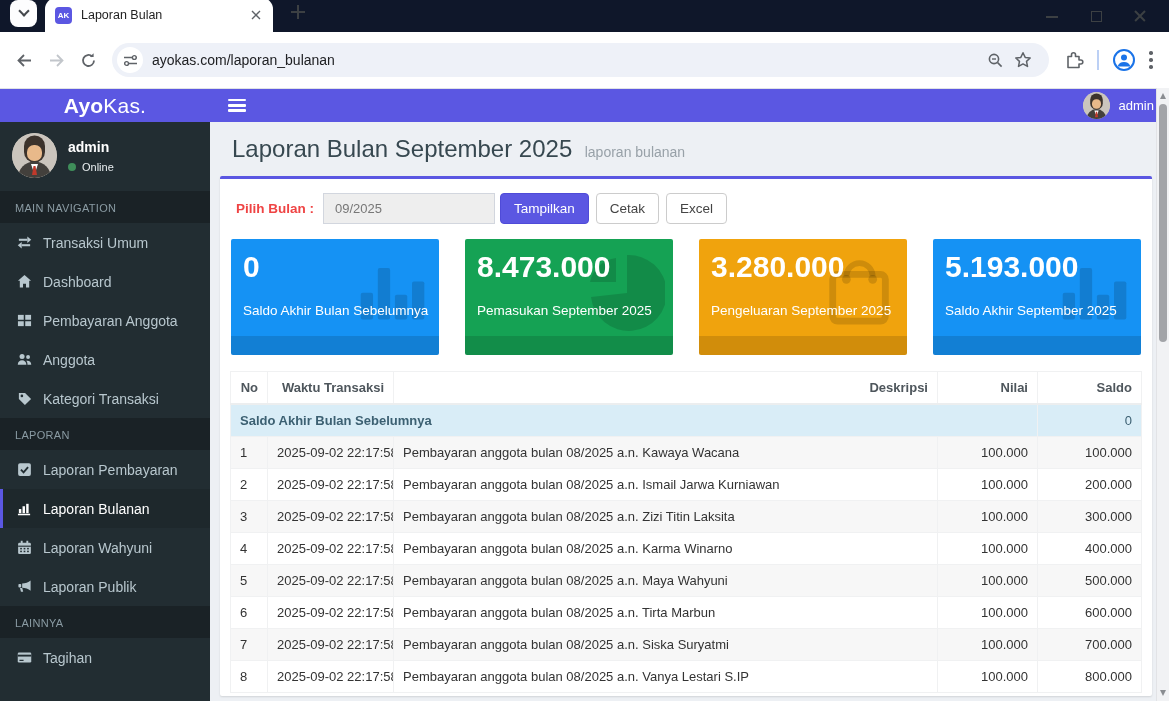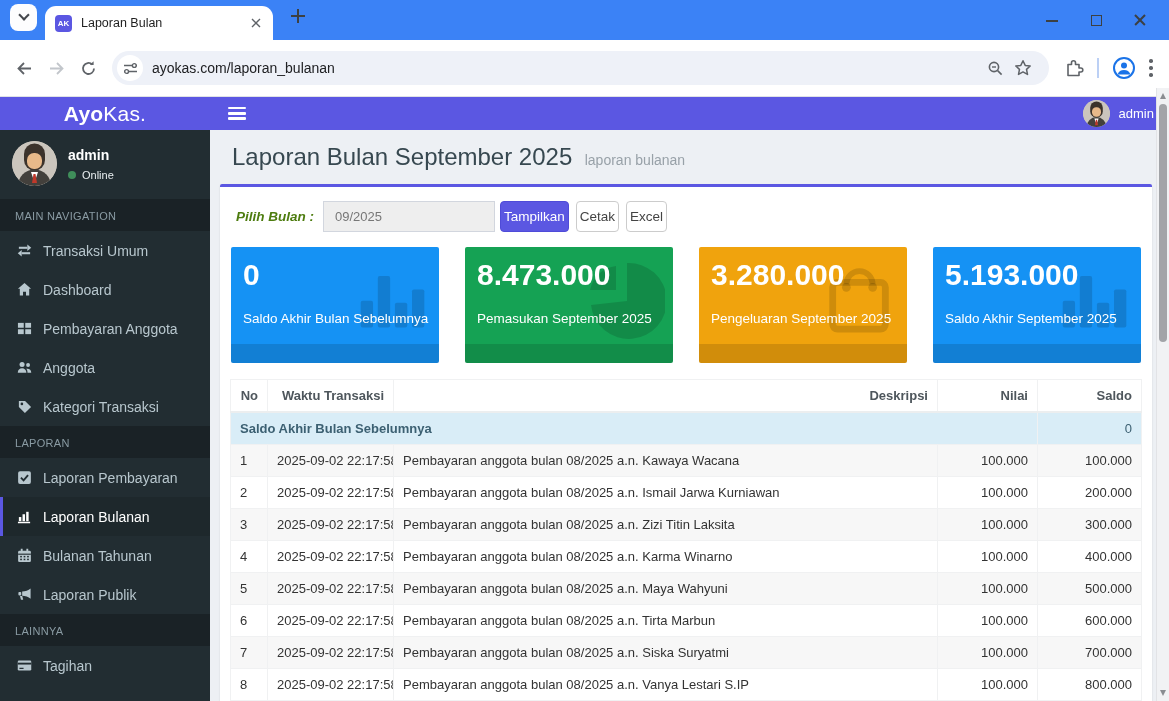--- a/index.html
+++ b/index.html
@@ -1,21 +1,21 @@
 <!DOCTYPE html>
 <html><head>
 <meta charset="utf-8">
 <style>
   * { margin:0; padding:0; box-sizing:border-box; }
   html,body { background:#222; }
   body { font-family:"Liberation Sans", sans-serif; }
   .window { position:relative; width:1169px; height:701px; background:#fff; overflow:hidden; }
 
   
-  .titlebar { height:40px; background:#3b82f6; display:flex; align-items:flex-end; }
+  .titlebar { height:32px; background:#0f172a; display:flex; align-items:flex-end; }
   .tab-search-btn { width:27px; height:27px; border-radius:8px; background:#fdfdfe; margin:0 8px 6px 10px;
     display:flex; align-items:center; justify-content:center; align-self:center; cursor:pointer; }
   .chev { width:8px; height:8px; border-right:2px solid #45484d; border-bottom:2px solid #45484d;
     transform:rotate(45deg); margin-top:-4px; }
   .tab { width:228px; height:34px; background:#fff; border-radius:11px 11px 0 0; display:flex; align-items:center;
     padding:0 8px 0 10px; }
   .favicon { width:17px; height:17px; border-radius:4px; background:#5b57e2; color:#fff; font-size:8px;
     font-weight:bold; display:flex; align-items:center; justify-content:center; flex-shrink:0; }
   .tab-title { font-size:12.5px; color:#1f1f1f; margin-left:9px; flex:1; white-space:nowrap; overflow:hidden; }
   .tab-close { width:18px; height:18px; border-radius:50%; display:flex; align-items:center; justify-content:center; cursor:pointer; }
@@ -70,24 +70,24 @@
   .menu-item.active { background:#1e282c; color:#fff; border-left-color:#5b57e2; }
 
   .content { flex:1; background:#edf0f4; padding:12px 17px 0 10px; min-width:0; }
   .page-header { margin:1px 0 13px 12px; white-space:nowrap; }
   .page-title { font-size:24px; font-weight:400; color:#374850; }
   .page-subtitle { font-size:14px; color:#98a1a8; margin-left:8px; }
   .card { background:#fff; border-top:3px solid #5b57e2; border-radius:2px; box-shadow:0 1px 2px rgba(0,0,0,.12);
     padding:11px 10px; height:520px; }
 
   .filter-row { display:flex; align-items:center; margin:3px 0 15px 6px; }
-  .filter-label { font-size:13.5px; font-weight:bold; color:#4d7c0f; margin-right:9px;font-style:italic; }
+  .filter-label { font-size:13.5px; font-weight:bold; color:#ef4444; margin-right:9px; }
   .month-input { width:172px; height:31px; background:#eee; border:1px solid #d2d6de; color:#777;
     font-size:13px; padding:0 11px; font-family:"Liberation Sans", sans-serif; }
-  .btn { height:31px; padding:0 3px; font-size:13.5px; border-radius:4px; cursor:pointer;
+  .btn { height:31px; padding:0 13px; font-size:13.5px; border-radius:4px; cursor:pointer;
     font-family:"Liberation Sans", sans-serif; }
   .btn-primary { background:#5b57e2; border:1px solid #4f4bd8; color:#fff; margin-left:5px; }
   .btn-default { background:#fff; border:1px solid #ccc; color:#444; margin-left:7px; }
 
   .stats { display:grid; grid-template-columns:repeat(4,1fr); gap:26px; margin:0 1px 16px; }
   .small-box { position:relative; height:116px; border-radius:2px; color:#fff; overflow:hidden; }
   .bg-blue { background:#1592f4; } .bg-green { background:#15a254; } .bg-orange { background:#f0a30d; }
   .sb-inner { position:relative; z-index:1; padding:9px 12px; }
   .sb-value { font-size:30px; font-weight:bold; line-height:1.25; }
   .sb-label { font-size:13.5px; margin-top:17px; white-space:nowrap; }
@@ -318,21 +318,21 @@
             <rect x="1.2" y="6" width="13.6" height="1.2" fill="#222d32"></rect>
             <g fill="#222d32">
                 <rect x="3.4" y="8.4" width="1.8" height="1.6"></rect>
                 <rect x="7.1" y="8.4" width="1.8" height="1.6"></rect>
                 <rect x="10.8" y="8.4" width="1.8" height="1.6"></rect>
                 <rect x="3.4" y="11.4" width="1.8" height="1.6"></rect>
                 <rect x="7.1" y="11.4" width="1.8" height="1.6"></rect>
                 <rect x="10.8" y="11.4" width="1.8" height="1.6"></rect>
               </g>
           </svg>
-          <span>Bulanan Tahunan</span>
+          <span>Laporan Wahyuni</span>
         </div>
         <div class="menu-item">
           <svg width="15" height="15" viewBox="0 0 16 16" fill="currentColor">
             <path d="M14.5 1.5 c-2.2 2.2-5.8 3.2-9 3.2 v4.6 c3.2 0 6.8 1 9 3.2 Z"></path>
             <rect x="1.5" y="5.2" width="3" height="3.8" rx="1"></rect>
             <path d="M3.2 9.6 h2.4 l1 4 H4.2 Z"></path>
           </svg>
           <span>Laporan Publik</span>
         </div>
 

